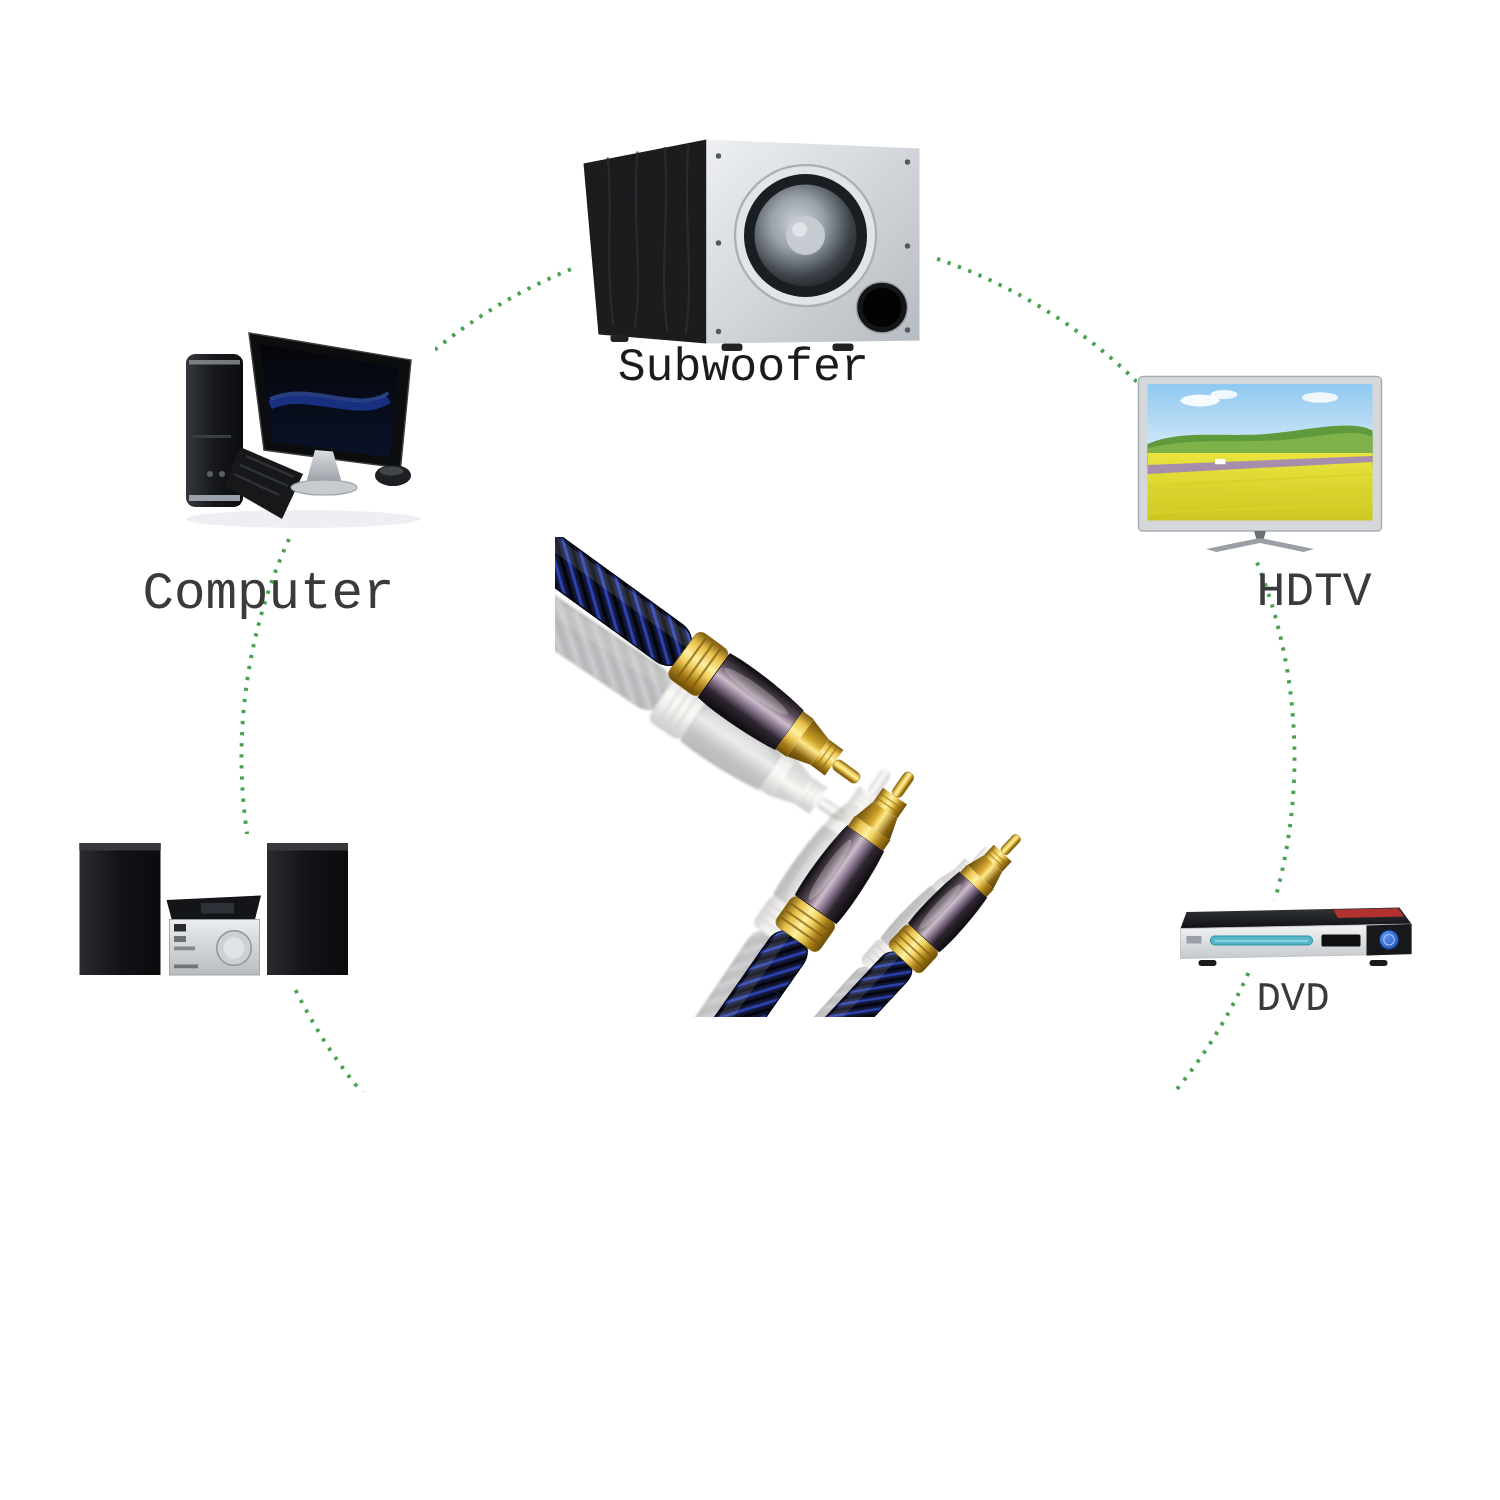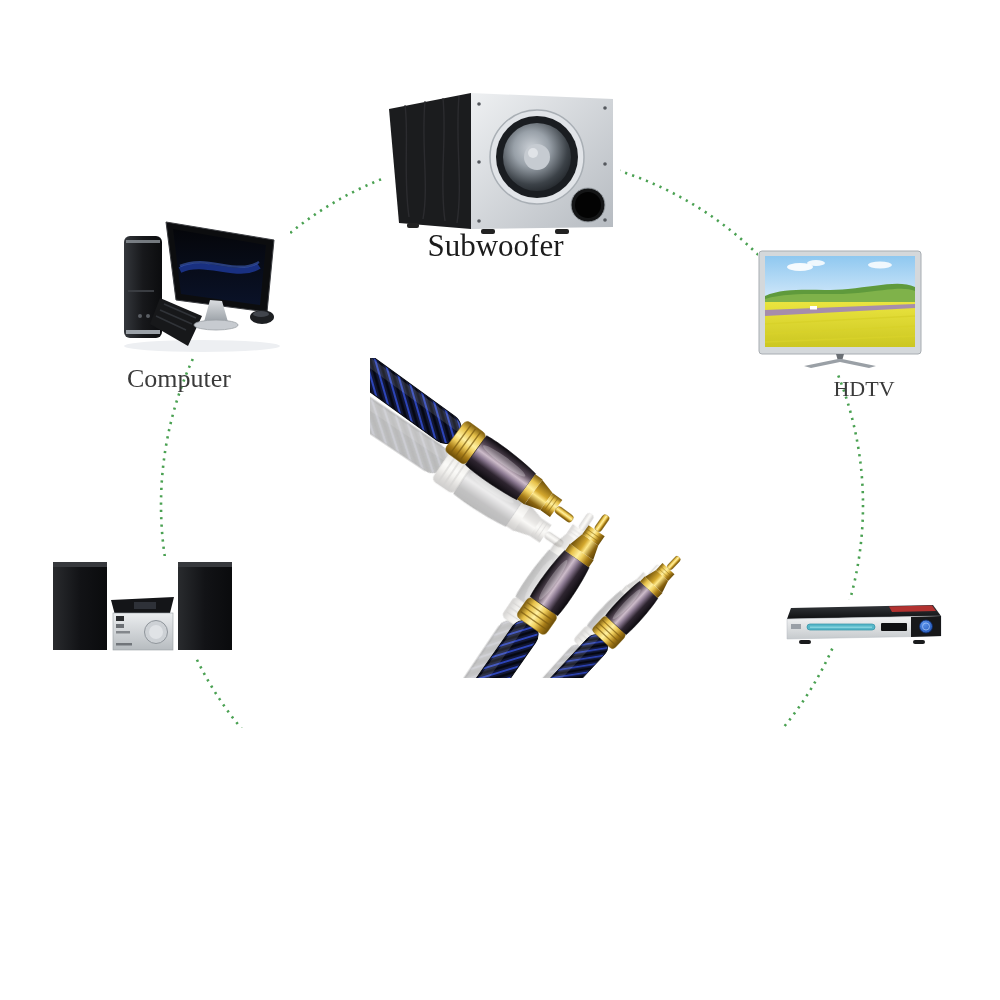--- a/index.html
+++ b/index.html
@@ -1,29 +1,29 @@
 <!DOCTYPE html>
 <html><head>
 <meta charset="utf-8">
 <style>
   html,body{margin:0;padding:0;background:#fff;}
   .stage{position:relative;width:1000px;height:728px;background:#fff;overflow:hidden;
-         font-family:Liberation Serif, serif;}
+         font-family:Liberation Mono, monospace;}
   .ring{position:absolute;left:0;top:0;width:1000px;height:1000px;z-index:0;}
   figure.dev{margin:0;position:absolute;z-index:2;}
   .art{position:absolute;left:0;top:0;width:100%;height:100%;background:#fff;}
   .art svg{display:block;width:100%;height:100%;}
   .cap{position:absolute;text-align:center;color:#3a3a3a;white-space:nowrap;z-index:3;}
   
   .f-sub{left:385px;top:85px;width:235px;height:152px;}
   .c-sub{left:-7px;top:143px;width:235px;font-size:31px;color:#1b1b1b;}
   .f-pc{left:110px;top:220px;width:180px;height:135px;}
-  .c-pc{left:-21px;top:144px;width:180px;font-size:26px;}
+  .c-pc{left:-21px;top:156px;width:180px;font-size:35px;}
   .f-tv{left:758px;top:250px;width:164px;height:122px;}
-  .c-tv{left:24px;top:126px;width:164px;font-size:22px;}
+  .c-tv{left:36px;top:126px;width:164px;font-size:32px;}
   .f-hf{left:52px;top:556px;width:185px;height:100px;}
   .c-hf{left:-12px;top:100px;width:210px;font-size:26px;word-spacing:8px;}
   .f-dv{left:785px;top:600px;width:160px;height:48px;}
   .c-dv{left:-3px;top:52px;width:160px;font-size:27px;}
   .f-am{left:338px;top:768px;width:335px;height:112px;}
   .c-am{left:12px;top:114px;width:335px;font-size:28px;}
   .f-cb{left:370px;top:358px;width:320px;height:320px;z-index:1;}
 </style>
 </head>
 <body>
@@ -199,20 +199,21 @@
         <path d="M2 19 L156 16 L156 36 L2 39 Z" fill="url(#dv-fr)" stroke="#b5bac0" stroke-width="0.5"></path>
         <rect x="6" y="24" width="10" height="5" fill="#9aa0a7"></rect>
         <rect x="22" y="24" width="68" height="6" rx="3" fill="#57b7c9" stroke="#2e8fa3" stroke-width="0.7"></rect>
         <rect x="25" y="26.5" width="62" height="1.5" fill="#8fd8e4" opacity="0.8"></rect>
         <rect x="96" y="23" width="26" height="8" rx="1" fill="#0e0f11"></rect>
         <path d="M126 17 L156 16 L156 36 L126 37 Z" fill="#17181a"></path>
         <circle cx="141" cy="26.5" r="6.5" fill="url(#dv-btn)" stroke="#0e2a66" stroke-width="0.8"></circle>
         <circle cx="141" cy="26.5" r="3.5" fill="none" stroke="#9ec0f5" stroke-width="0.8"></circle>
       </svg>
     </div>
+    <figcaption class="cap c-dv">DVD</figcaption>
   </figure>
 
   <figure class="dev f-am">
     <div class="art">
       <svg viewBox="0 0 335 112">
         <defs>
           <linearGradient id="am-body" x1="0" y1="0" x2="0" y2="1">
             <stop offset="0" stop-color="#292b2e"></stop>
               <stop offset="0.3" stop-color="#151619"></stop>
             <stop offset="0.7" stop-color="#1d1f22"></stop>

